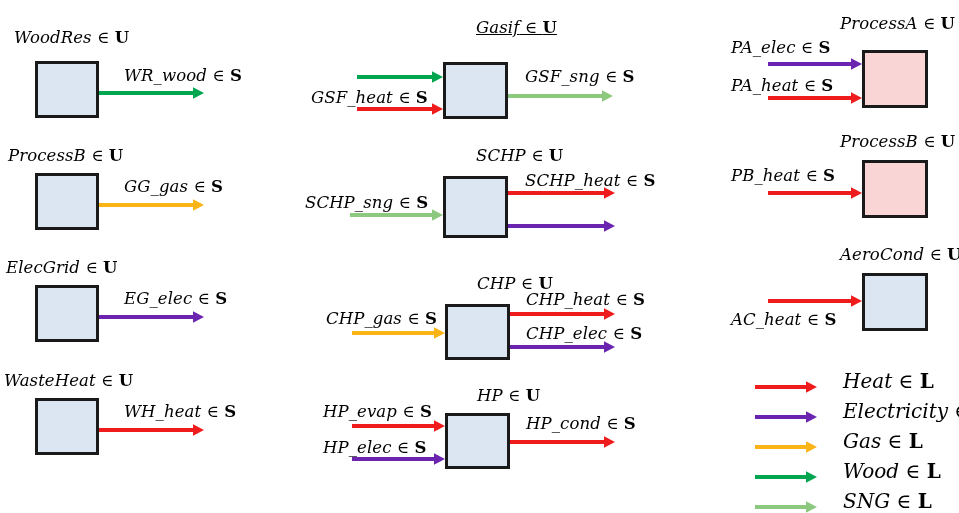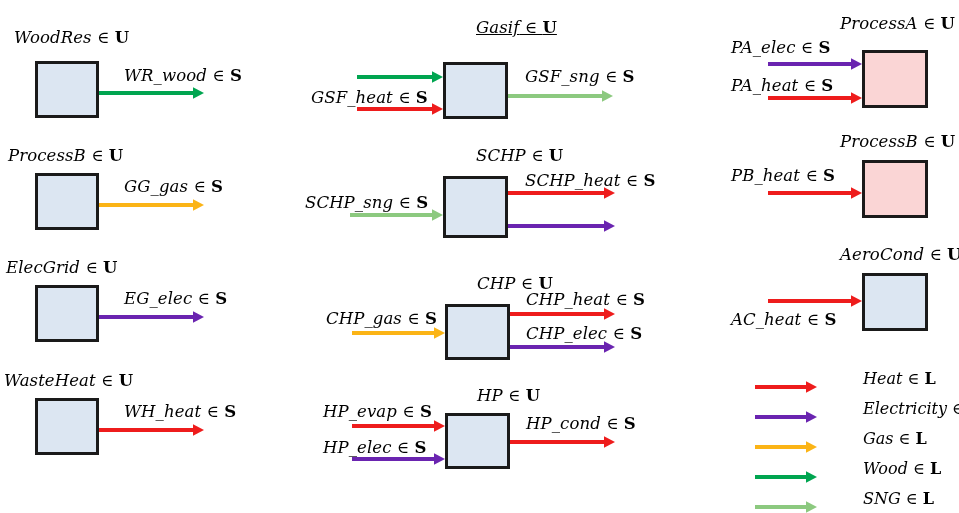--- a/index.html
+++ b/index.html
@@ -34,21 +34,21 @@
   
   .arrow{position:absolute;height:14px;}
   .arrow svg{display:block;overflow:visible;}
 
   
   .legend{position:absolute;left:755px;top:365px;}
   .legend-row{position:relative;height:30px;}
   .legend-arrow{position:absolute;left:0;top:6px;}
   .legend-text{
     position:absolute;left:88px;top:-2px;
-    white-space:nowrap;font-style:italic;font-size:16px;line-height:1;margin-left:20px;
+    white-space:nowrap;font-style:italic;font-size:20px;line-height:1;
   }
   .legend-text .set{font-style:normal;font-weight:bold;}
   .legend-text .inn{font-style:normal;font-weight:normal;}
 </style>
 </head>
 <body>
 
 <div class="canvas" id="canvas">
     <div class="box unit" style="left: 35px; top: 53px; width: 64px; height: 57px;"></div>
     <div class="lbl" style="left: 14px; top: 22px;"><span class="nm">WoodRes</span><span class="inn"> ∈ </span><span class="set">U</span></div>

